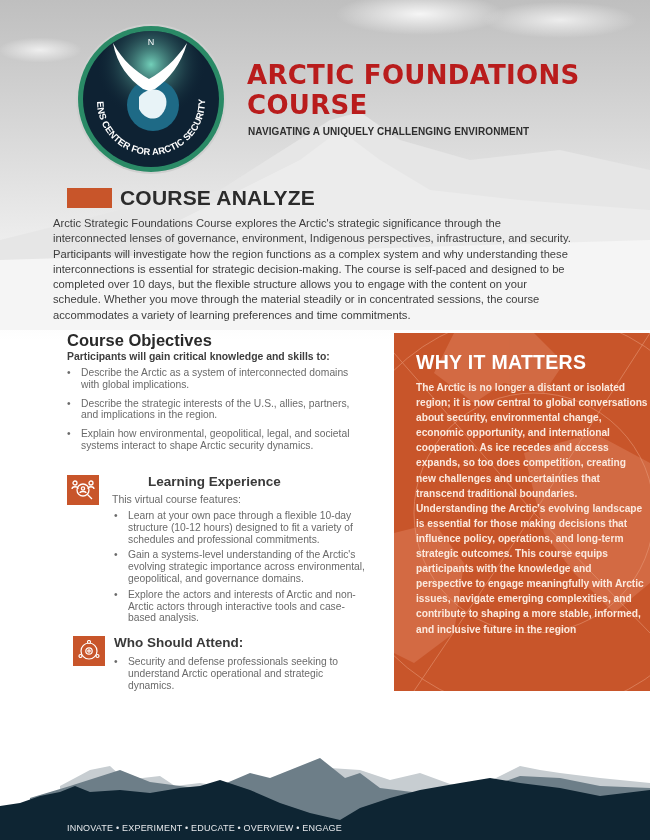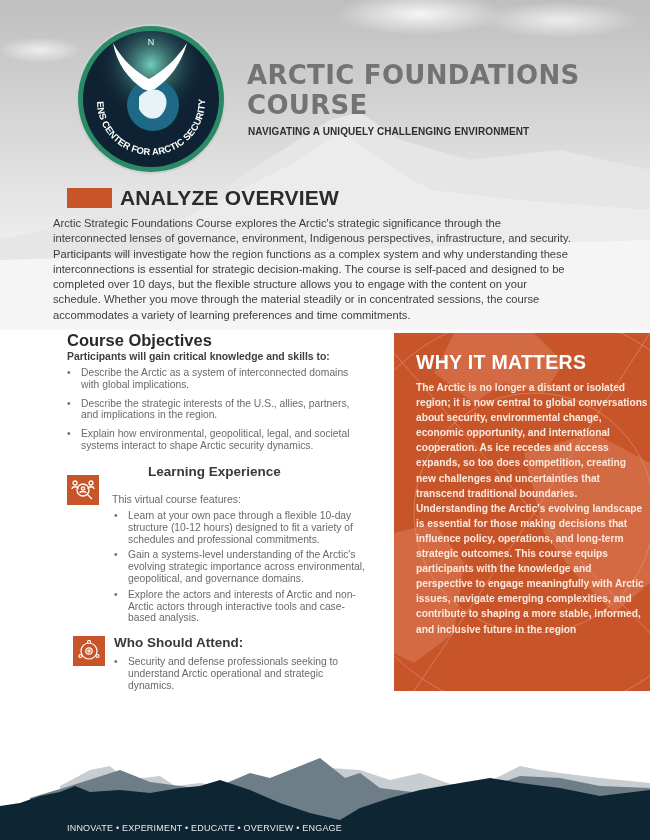--- a/index.html
+++ b/index.html
@@ -29,21 +29,21 @@
   }
   .seal-inner {
     position: absolute; left: 5px; top: 5px; right: 5px; bottom: 5px;
     border-radius: 50%; background: #0e2233; overflow: hidden;
   }
   .seal svg { position: absolute; left: 0; top: 0; }
 
   .title {
     position: absolute; left: 247px; top: 60px; z-index: 2;
     font-family: "DejaVu Sans", sans-serif; font-weight: bold;
-    font-size: 26px; line-height: 30px; color: #737373; letter-spacing: 0.3px;
+    font-size: 26px; line-height: 30px; color: #b91c1c; letter-spacing: 0.3px;
   }
   .subtitle {
     position: absolute; left: 248px; top: 126px; z-index: 2;
     font-size: 10px; font-weight: bold; color: #2e2e2e; letter-spacing: 0.1px;
   }
 
   .section-bar {
     position: absolute; left: 67px; top: 188px; width: 45px; height: 20px;
     background: #c8552a; z-index: 2;
   }
@@ -77,21 +77,21 @@
 
   .icon-box {
     position: absolute; width: 32px; height: 30px; background: #c8552a; z-index: 2;
     display: flex; align-items: center; justify-content: center;
   }
   .le-icon { left: 67px; top: 475px; }
   .wsa-icon { left: 73px; top: 636px; }
   .sub-title {
     position: absolute; z-index: 2; font-size: 13.5px; font-weight: bold; color: #3a3a3a;
   }
-  .le-title { left: 112px; top: 464px; padding-left: 36px; }
+  .le-title { left: 112px; top: 474px; padding-left: 36px; }
   .le-lead {
     position: absolute; left: 112px; top: 493px; z-index: 2;
     font-size: 10.5px; color: #6a6a6a;
   }
   .le-list { left: 114px; top: 510px; width: 255px; }
   .le-list li { margin-bottom: 4px; }
   .wsa-title { left: 114px; top: 635px; }
   .wsa-list { left: 114px; top: 656px; width: 240px; }
 
   .why {
@@ -146,21 +146,21 @@
   </div>
 </div>
 
 <div class="title">
   <div>ARCTIC FOUNDATIONS</div>
   <div>COURSE</div>
 </div>
 <div class="subtitle">NAVIGATING A UNIQUELY CHALLENGING ENVIRONMENT</div>
 
 <div class="section-bar"></div>
-<div class="section-title">ANALYZE OVERVIEW</div>
+<div class="section-title">COURSE ANALYZE</div>
 <p class="overview">Arctic Strategic Foundations Course explores the Arctic's strategic significance through the interconnected lenses of governance, environment, Indigenous perspectives, infrastructure, and security. Participants will investigate how the region functions as a complex system and why understanding these interconnections is essential for strategic decision-making. The course is self-paced and designed to be completed over 10 days, but the flexible structure allows you to engage with the content on your schedule. Whether you move through the material steadily or in concentrated sessions, the course accommodates a variety of learning preferences and time commitments.</p>
 
 <div class="obj-title">Course Objectives</div>
 <div class="obj-lead">Participants will gain critical knowledge and skills to:</div>
 <ul class="bullets obj-list">
   <li><span class="dot">•</span><span>Describe the Arctic as a system of interconnected domains with global implications.</span></li>
   <li><span class="dot">•</span><span>Describe the strategic interests of the U.S., allies, partners, and implications in the region.</span></li>
   <li><span class="dot">•</span><span>Explain how environmental, geopolitical, legal, and societal systems interact to shape Arctic security dynamics.</span></li>
 </ul>
 

